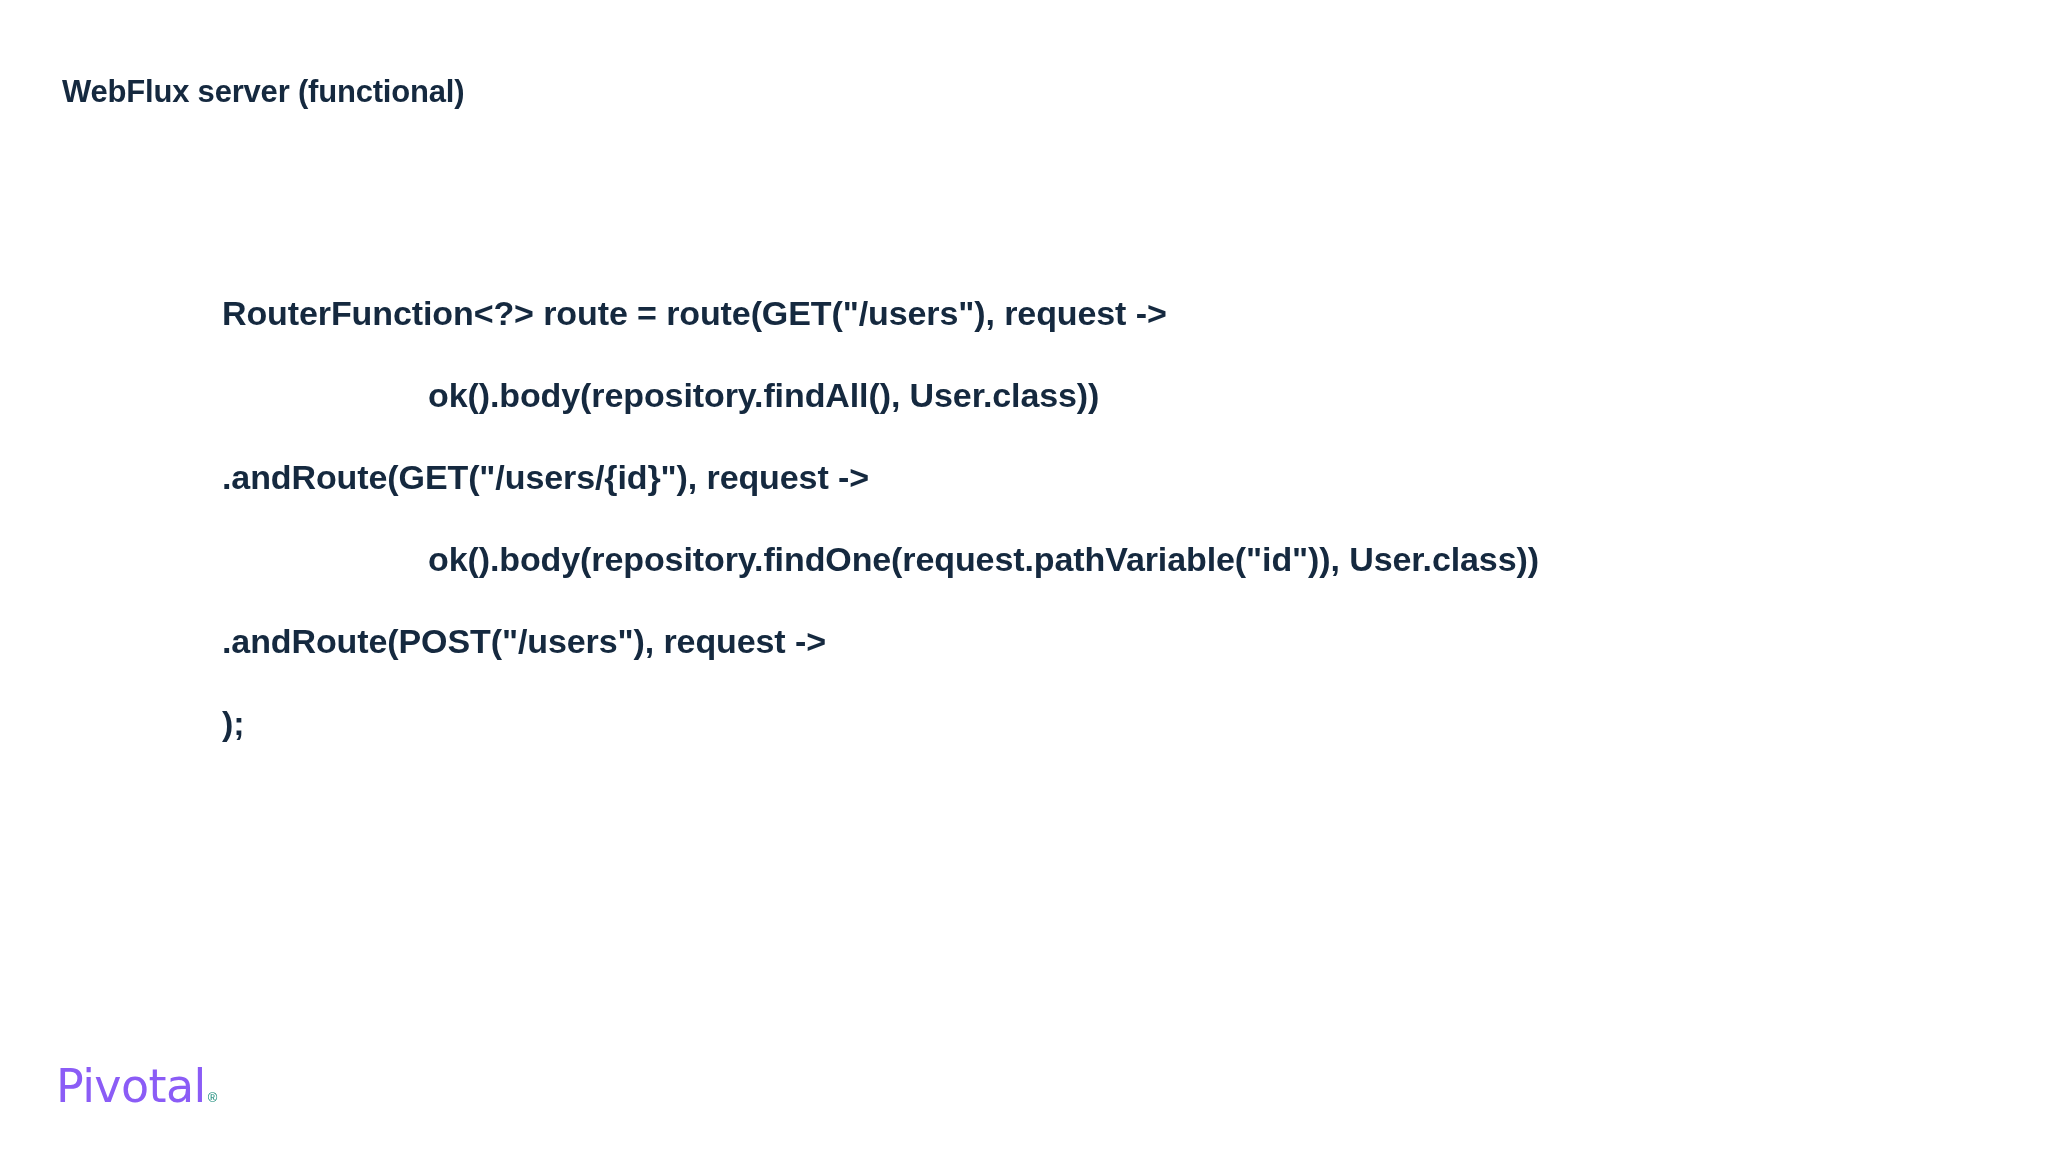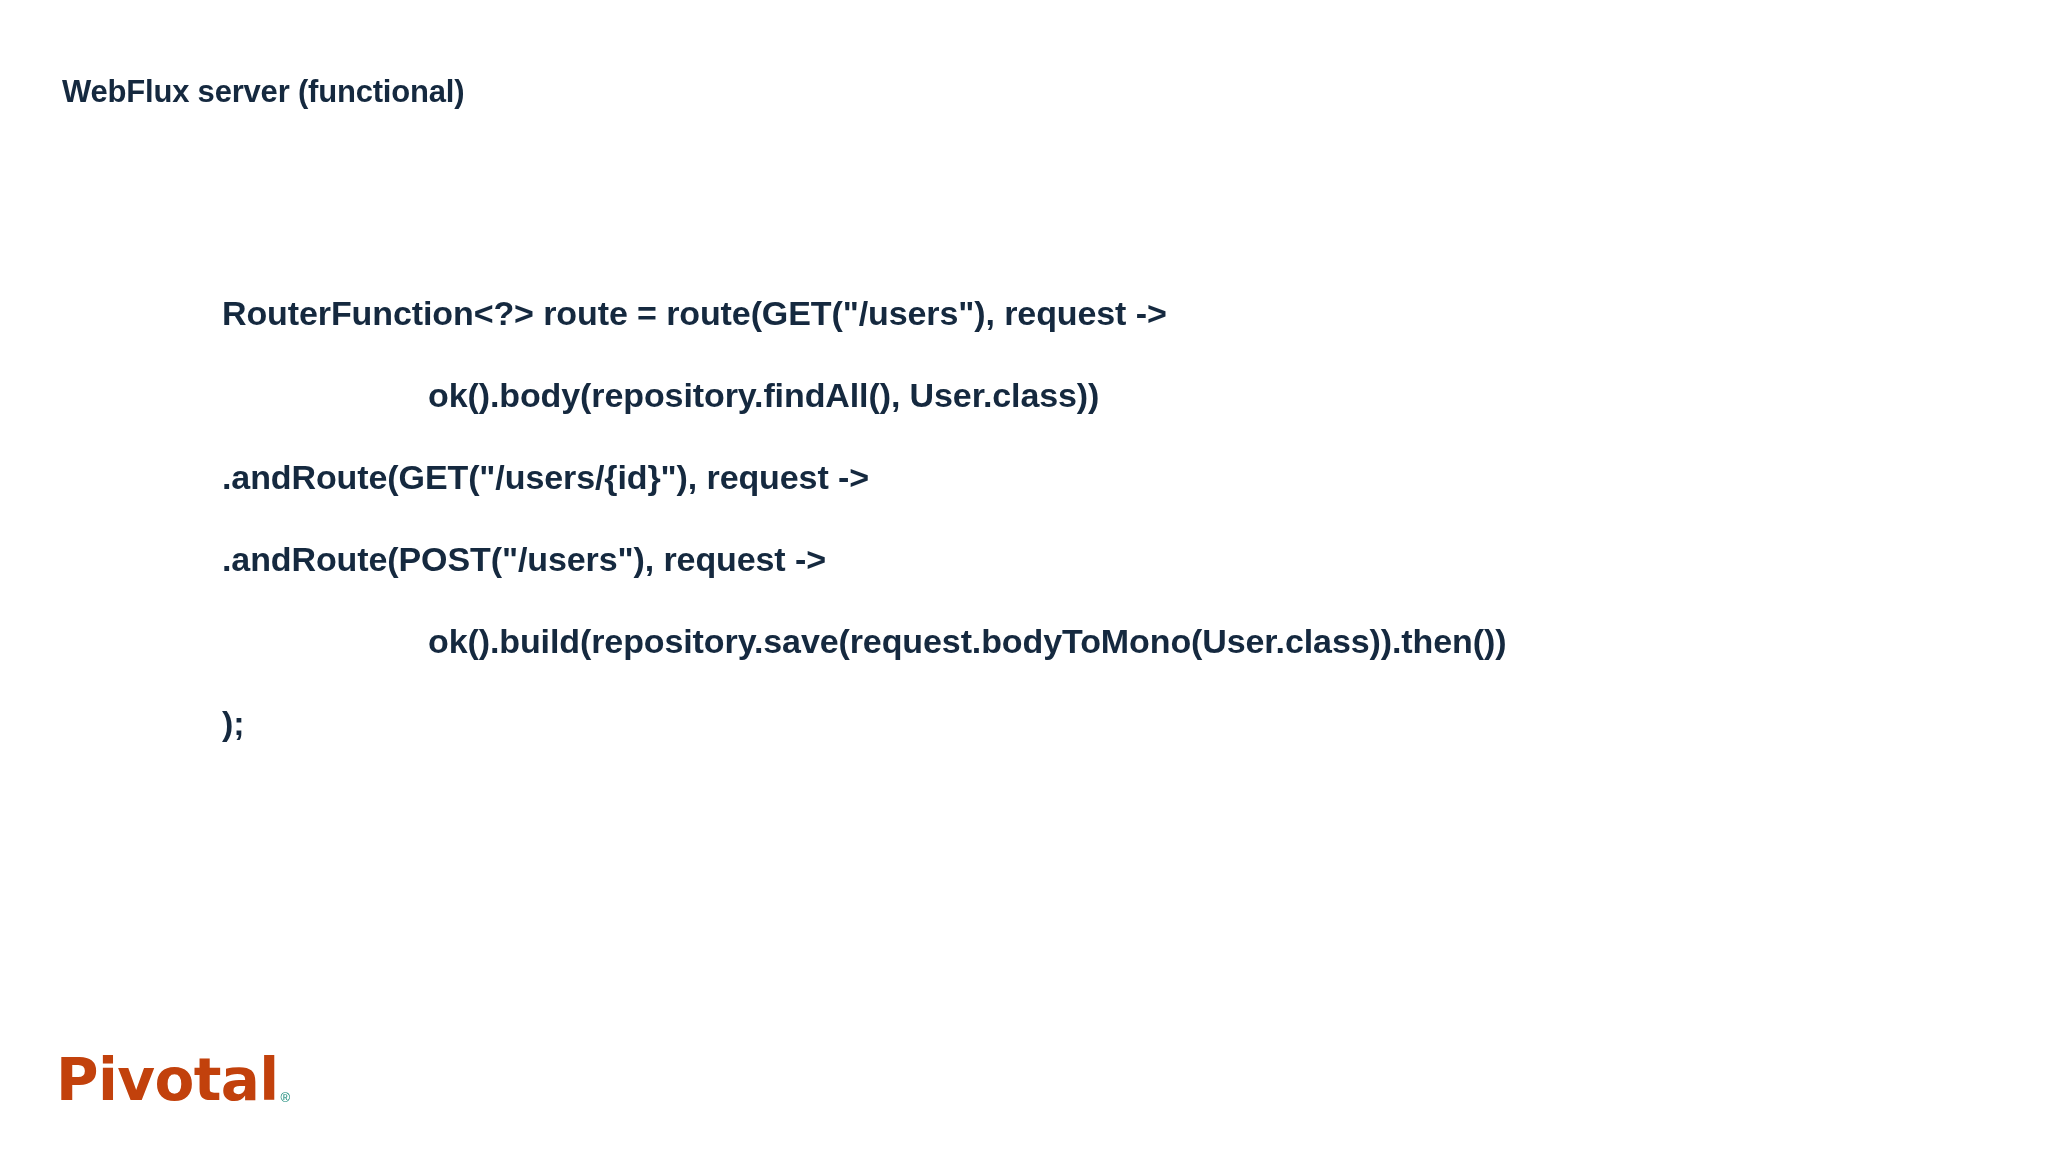--- a/index.html
+++ b/index.html
@@ -62,23 +62,23 @@
   .brand-logo {
     position: absolute;
     left: 56px;
     bottom: 25px;
     display: flex;
     align-items: flex-end;
     height: 52px;
   }
 
   .brand-wordmark {
-    font-size: 58px;
-    font-weight: bold;
-    color: #c2410c;
+    font-size: 46px;
+    font-weight: normal;
+    color: #8b5cf6;
     letter-spacing: -0.6px;
     line-height: 1;
     font-family: "DejaVu Sans", sans-serif;
   }
 
   .brand-tm {
     font-size: 13px;
     color: #0d8573;
     margin-left: 2px;
     margin-bottom: 5px;
@@ -89,22 +89,22 @@
 <body>
 
 <div class="slide">
 
   <h1 class="slide-title">WebFlux server (functional)</h1>
 
   <div class="code-block">
     <div class="code-line indent-1">RouterFunction&lt;?&gt; route = route(GET("/users"), request -&gt;</div>
     <div class="code-line indent-2">ok().body(repository.findAll(), User.class))</div>
     <div class="code-line indent-1">.andRoute(GET("/users/{id}"), request -&gt;</div>
+    <div class="code-line indent-2">ok().body(repository.findOne(request.pathVariable("id")), User.class))</div>
     <div class="code-line indent-1">.andRoute(POST("/users"), request -&gt;</div>
-    <div class="code-line indent-2">ok().build(repository.save(request.bodyToMono(User.class)).then())</div>
     <div class="code-line indent-1">);</div>
   </div>
 
   <div class="brand-logo">
     <span class="brand-wordmark">Pivotal</span>
     <span class="brand-tm">®</span>
   </div>
 
 </div>
 

